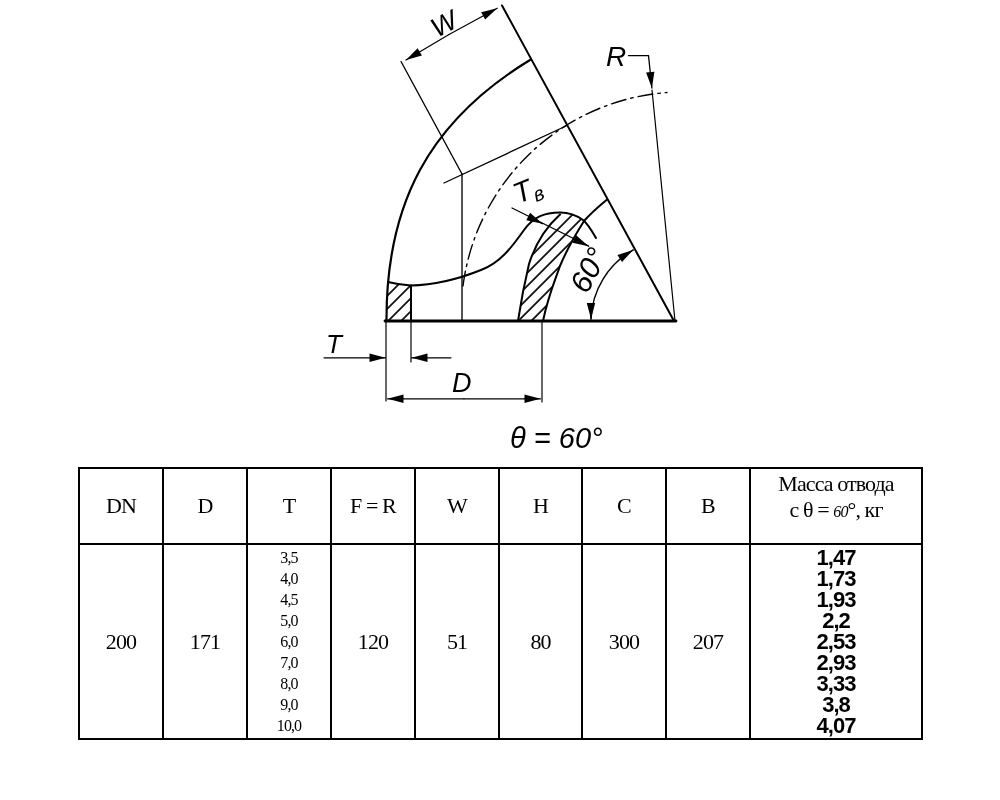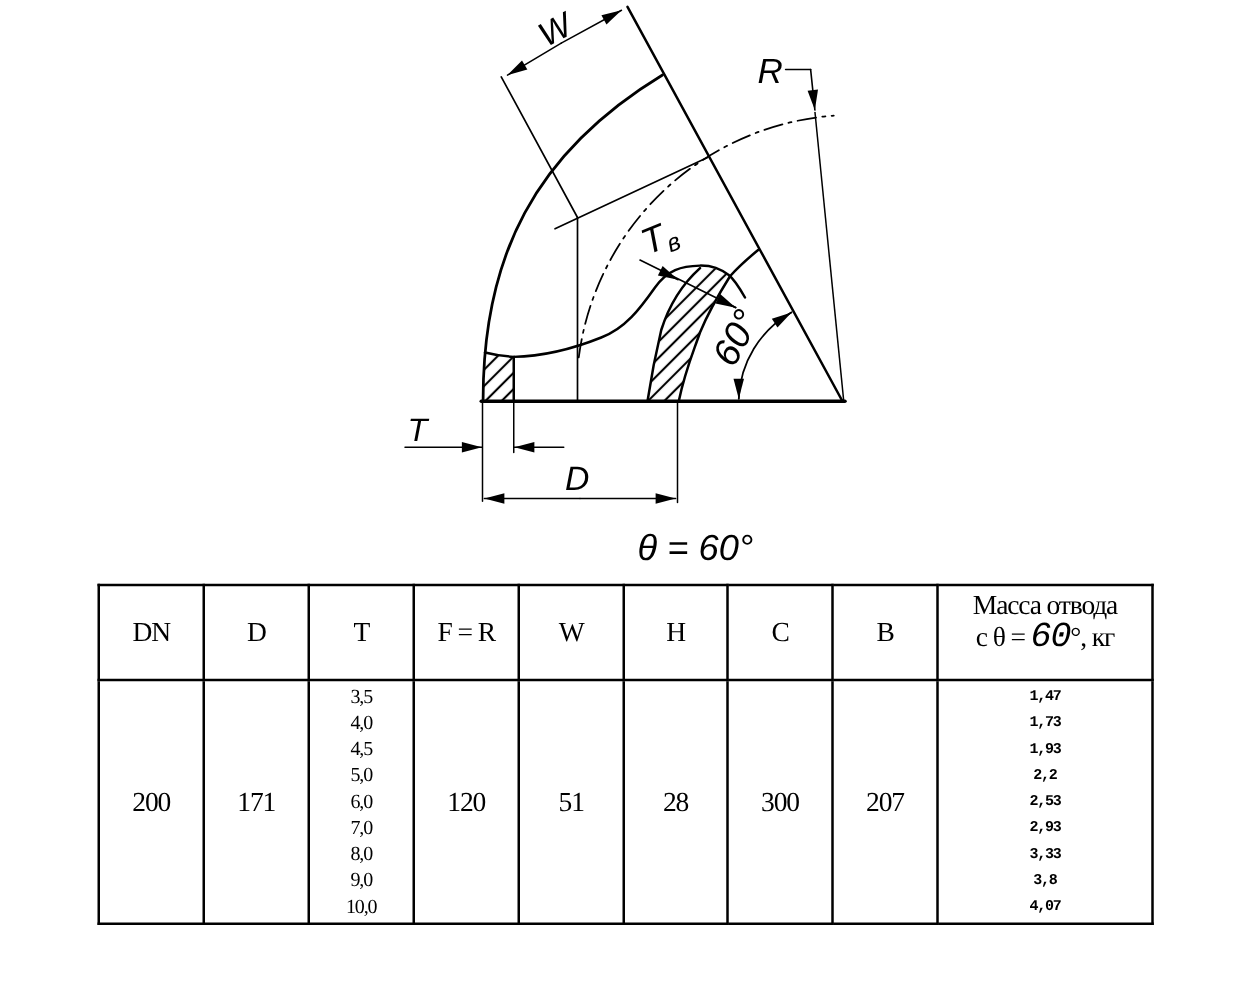--- a/index.html
+++ b/index.html
@@ -2,21 +2,21 @@
 <html><head>
 <meta charset="utf-8">
 <style>
   html,body{margin:0;padding:0;background:#fff;width:1000px;height:800px;overflow:hidden;}
   #page{position:relative;width:1000px;height:800px;background:#ffffff;}
   svg text{font-family:"Liberation Sans",sans-serif;}
   #tbl{position:absolute;left:78px;top:467px;border-collapse:collapse;table-layout:fixed;}
   #tbl td{border:2.4px solid #000;text-align:center;vertical-align:middle;
      font-family:"Liberation Serif",serif;font-size:22px;color:#000;padding:0;letter-spacing:-0.9px;}
   #tbl td.vals{font-size:16px;line-height:21.1px;}
-  #tbl td.mass{font-family:Liberation Mono, monospace;font-weight:bold;font-size:12px;line-height:21.1px;letter-spacing:-1px;}
+  #tbl td.mass{font-family:Liberation Sans, sans-serif;font-weight:bold;font-size:22px;line-height:21.1px;letter-spacing:-1px;}
   .hdr2{font-size:20px;line-height:25.5px;letter-spacing:0px;}
 </style>
 </head>
 <body>
 <div id="page">
 <svg width="1000" height="472" viewBox="0 0 1000 472">
   <defs>
     <pattern id="hat" width="12" height="9.2" patternUnits="userSpaceOnUse" patternTransform="rotate(-45)">
       <path d="M0,4.6 H12" stroke="#000" stroke-width="1.7"></path>
     </pattern>
@@ -100,28 +100,28 @@
   <tbody>
         <tr style="height:76px">
     <td>DN</td>
           <td>D</td>
           <td>T</td>
           <td>F = R</td>
           <td>W</td>
           <td>H</td>
           <td>C</td>
           <td>B</td>
-    <td class="hdr2" style="vertical-align:top;padding-top:2px">Масса отвода<br>с θ = <i style="font-family:Liberation Mono, monospace;font-size:28px">60</i>°, кг</td>
+    <td class="hdr2" style="vertical-align:top;padding-top:2px">Масса отвода<br>с θ = <i style="font-family:Liberation Serif, serif;font-size:16px">60</i>°, кг</td>
   </tr>
   <tr style="height:195px">
     <td>200</td>
           <td>171</td>
     <td class="vals">3,5<br>4,0<br>4,5<br>5,0<br>6,0<br>7,0<br>8,0<br>9,0<br>10,0</td>
     <td>120</td>
           <td>51</td>
-          <td>28</td>
+          <td>80</td>
           <td>300</td>
           <td>207</td>
     <td class="mass">1,47<br>1,73<br>1,93<br>2,2<br>2,53<br>2,93<br>3,33<br>3,8<br>4,07</td>
   </tr>
 </tbody>
     </table>
 </div>
 
 </body></html>

